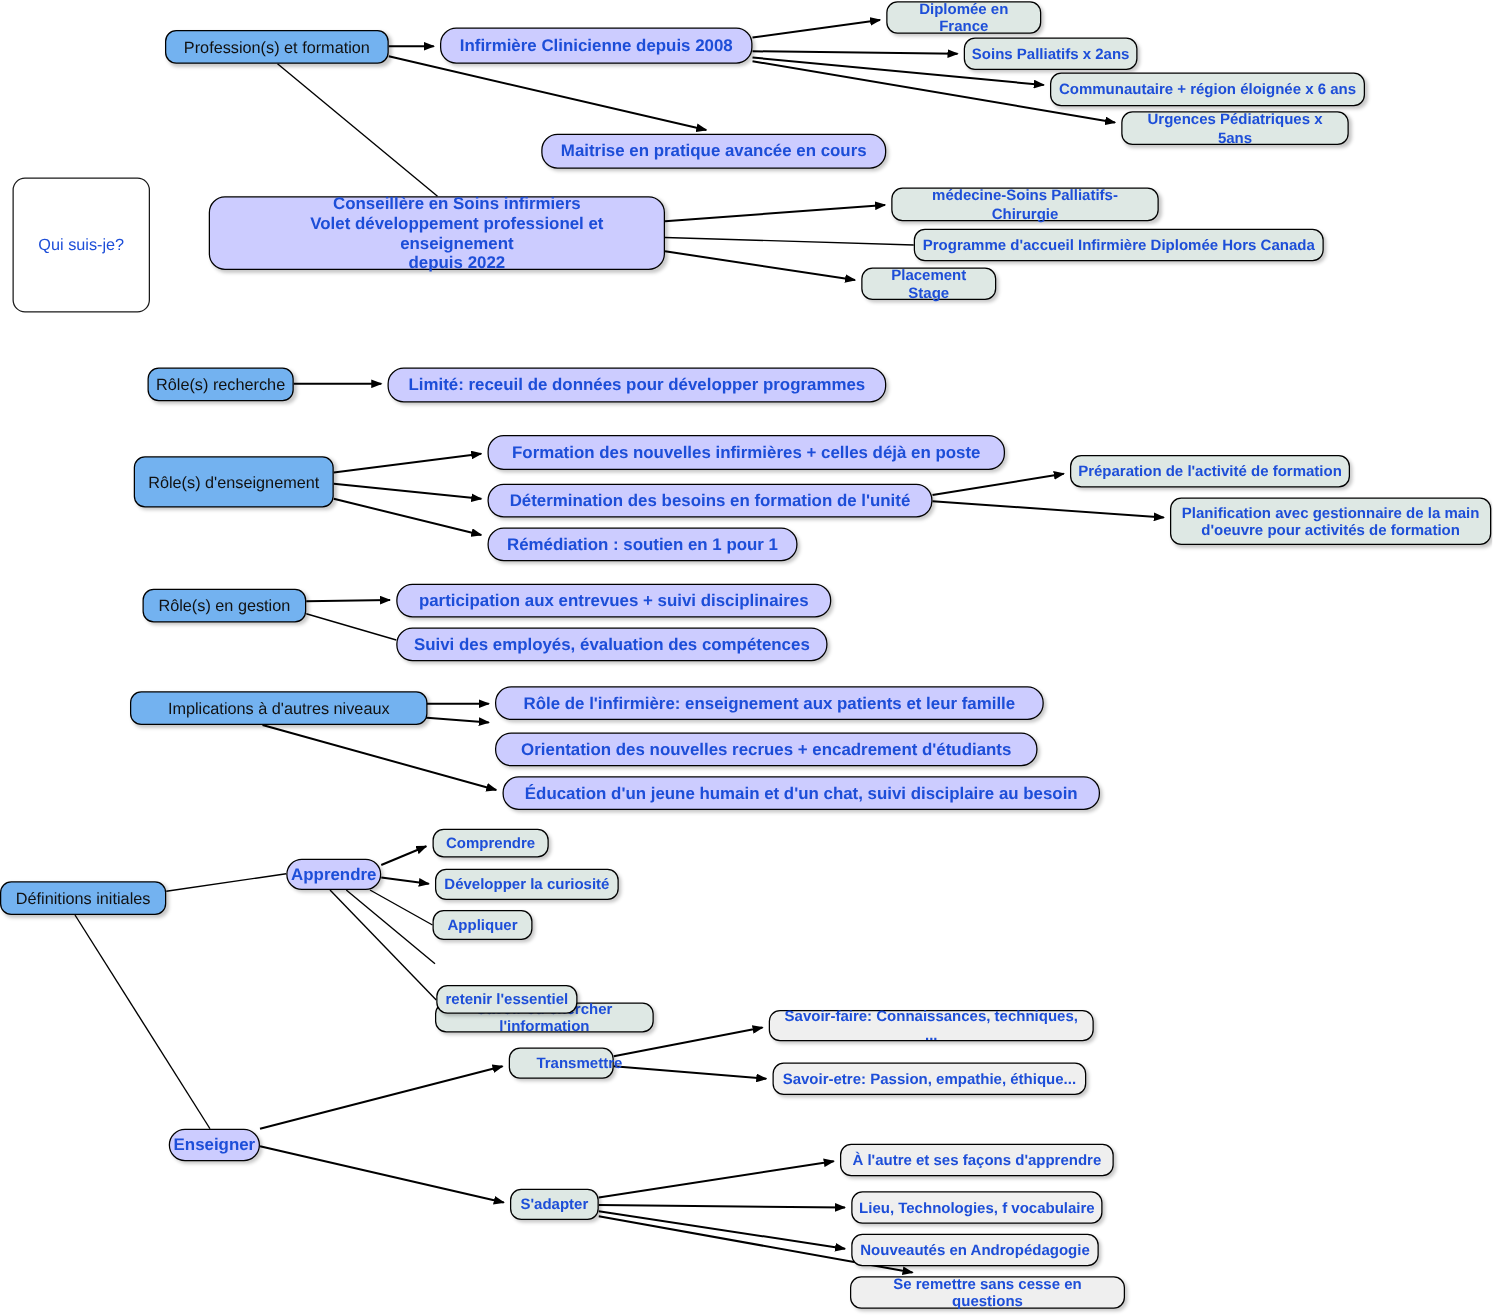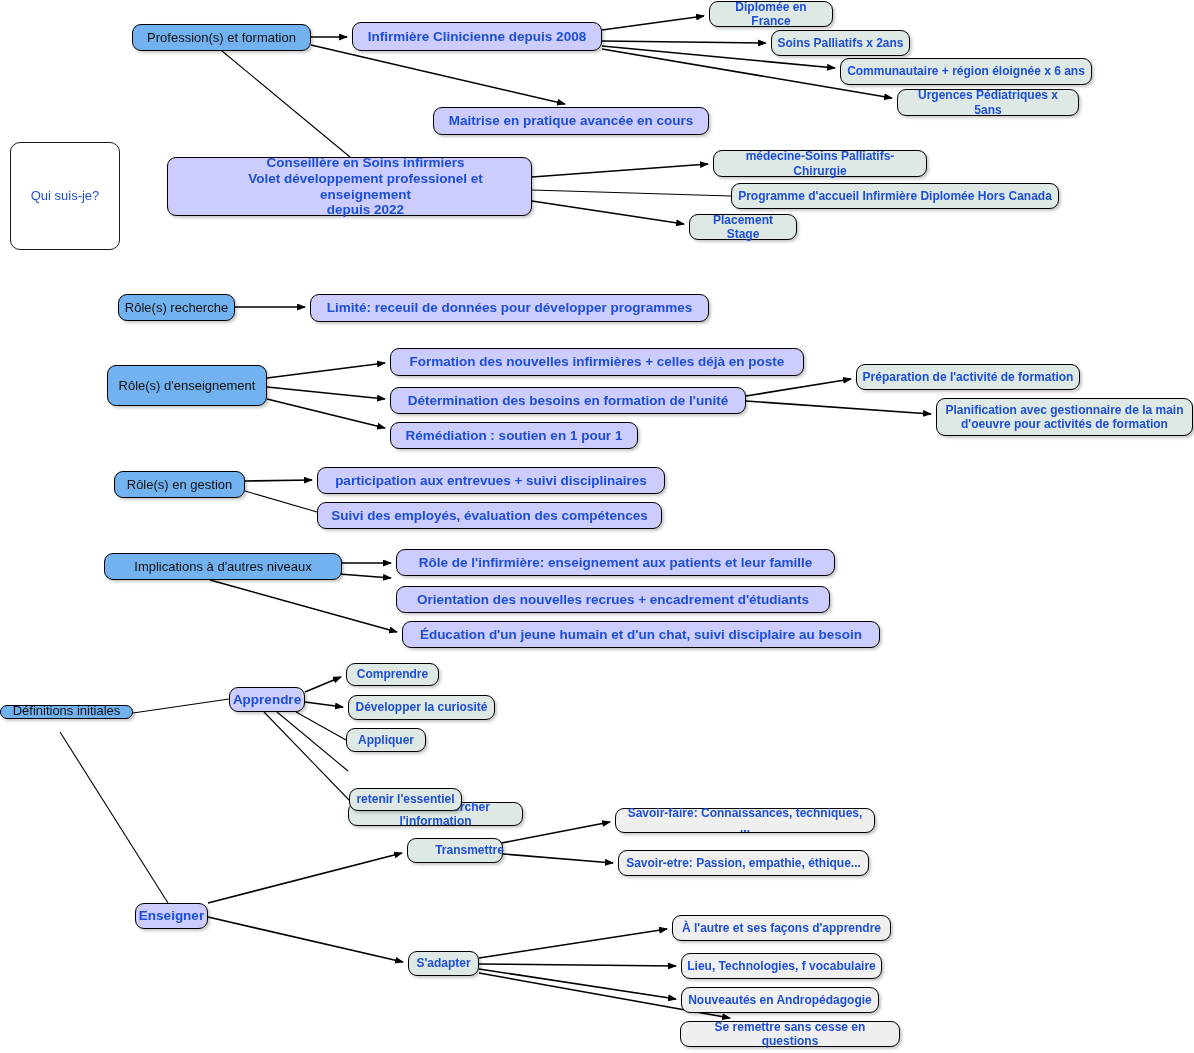--- a/index.html
+++ b/index.html
@@ -4,21 +4,21 @@
 <style>
   html,body{margin:0;padding:0;background:#ffffff;}
   body{font-family:"Liberation Sans","DejaVu Sans",sans-serif;}
   #canvas{position:relative;width:1194px;height:1053px;overflow:hidden;background:#fff;}
   svg#edges{position:absolute;left:0;top:0;width:1194px;height:1053px;pointer-events:none;}
   .node{position:absolute;box-sizing:border-box;display:flex;align-items:center;justify-content:center;
         text-align:center;border:1px solid #000;border-radius:9px;
         box-shadow:2px 2px 3px rgba(0,0,0,0.22);line-height:1.18;color:#1d4ed8;}
   .node.plain{border-radius:10px;box-shadow:none;}
   .n-blue{background:#73b2f0;font-weight:400;font-size:13px;color:#111;}
-  .n-purple{background:#ccccff;font-weight:bold;font-size:13.5px;}
+  .n-purple{background:#ccccff;font-weight:bold;font-size:13.5px;border-radius:13px;}
   .n-green{background:#dee8e4;font-weight:bold;font-size:12px;}
   .n-gray{background:#efefef;font-weight:bold;font-size:12px;}
   .n-white{background:#ffffff;font-weight:400;font-size:13px;border:1px solid #1a1a1a;}
 </style>
 </head>
 <body>
 
 <div id="canvas">
   <svg id="edges" xmlns="http://www.w3.org/2000/svg">
     <defs>
@@ -140,21 +140,21 @@
       </div>
       <div class="node n-purple" style="left: 396px; top: 549px; width: 439px; height: 27px;">
         <span style="padding: 0px 5px;">Rôle de l'infirmière: enseignement aux patients et leur famille</span>
       </div>
       <div class="node n-purple" style="left: 396px; top: 586px; width: 434px; height: 27px;">
         <span style="padding: 0px 5px;">Orientation des nouvelles recrues + encadrement d'étudiants</span>
       </div>
       <div class="node n-purple" style="left: 402px; top: 621px; width: 478px; height: 27px;">
         <span style="padding: 0px 5px;">Éducation d'un jeune humain et d'un chat, suivi disciplaire au besoin</span>
       </div>
-      <div class="node n-blue" style="left: 0px; top: 705px; width: 133px; height: 14px; align-items: flex-end;">
+      <div class="node n-blue" style="left: 0px; top: 705px; width: 133px; height: 27px;">
         <span style="padding: 0px 5px;">Définitions initiales</span>
       </div>
       <div class="node n-purple" style="left: 229px; top: 687px; width: 76px; height: 25px;">
         <span style="padding: 0px 5px;">Apprendre</span>
       </div>
       <div class="node n-green" style="left: 346px; top: 663px; width: 93px; height: 23px;">
         <span style="padding: 0px 5px;">Comprendre</span>
       </div>
       <div class="node n-green" style="left: 348px; top: 695px; width: 147px; height: 25px;">
         <span style="padding: 0px 5px;">Développer la curiosité</span>
@@ -164,21 +164,21 @@
       </div>
       <div class="node n-green" style="left: 348px; top: 802px; width: 175px; height: 24px;">
         <span style="padding: 0px 5px;">Savoir où chercher l'information</span>
       </div>
       <div class="node n-green" style="left: 349px; top: 788px; width: 113px; height: 23px;">
         <span style="padding: 0px 5px;">retenir l'essentiel</span>
       </div>
       <div class="node n-purple" style="left: 135px; top: 903px; width: 73px; height: 26px;">
         <span style="padding: 0px 5px;">Enseigner</span>
       </div>
-      <div class="node n-green" style="left: 407px; top: 838px; width: 96px; height: 25px; padding-left: 29px;">
+      <div class="node n-green" style="left: 407px; top: 838px; width: 84px; height: 25px; padding-left: 29px;">
         <span style="padding: 0px 5px;">Transmettre</span>
       </div>
       <div class="node n-gray" style="left: 615px; top: 808px; width: 260px; height: 25px;">
         <span style="padding: 0px 5px;">Savoir-faire: Connaissances, techniques, ...</span>
       </div>
       <div class="node n-gray" style="left: 618px; top: 850px; width: 251px; height: 26px;">
         <span style="padding: 0px 5px;">Savoir-etre: Passion, empathie, éthique...</span>
       </div>
       <div class="node n-green" style="left: 408px; top: 951px; width: 71px; height: 25px;">
         <span style="padding: 0px 5px;">S'adapter</span>

